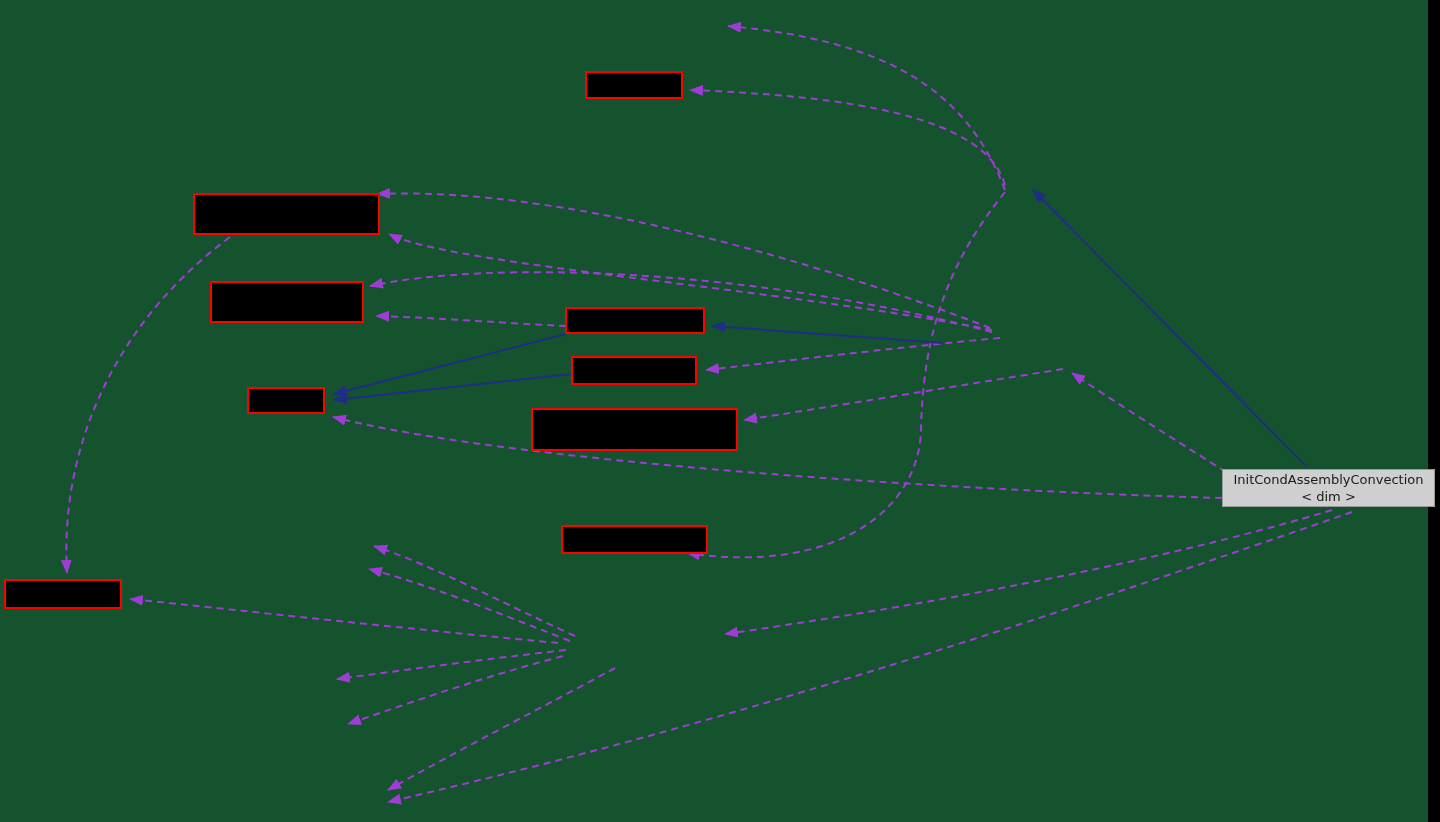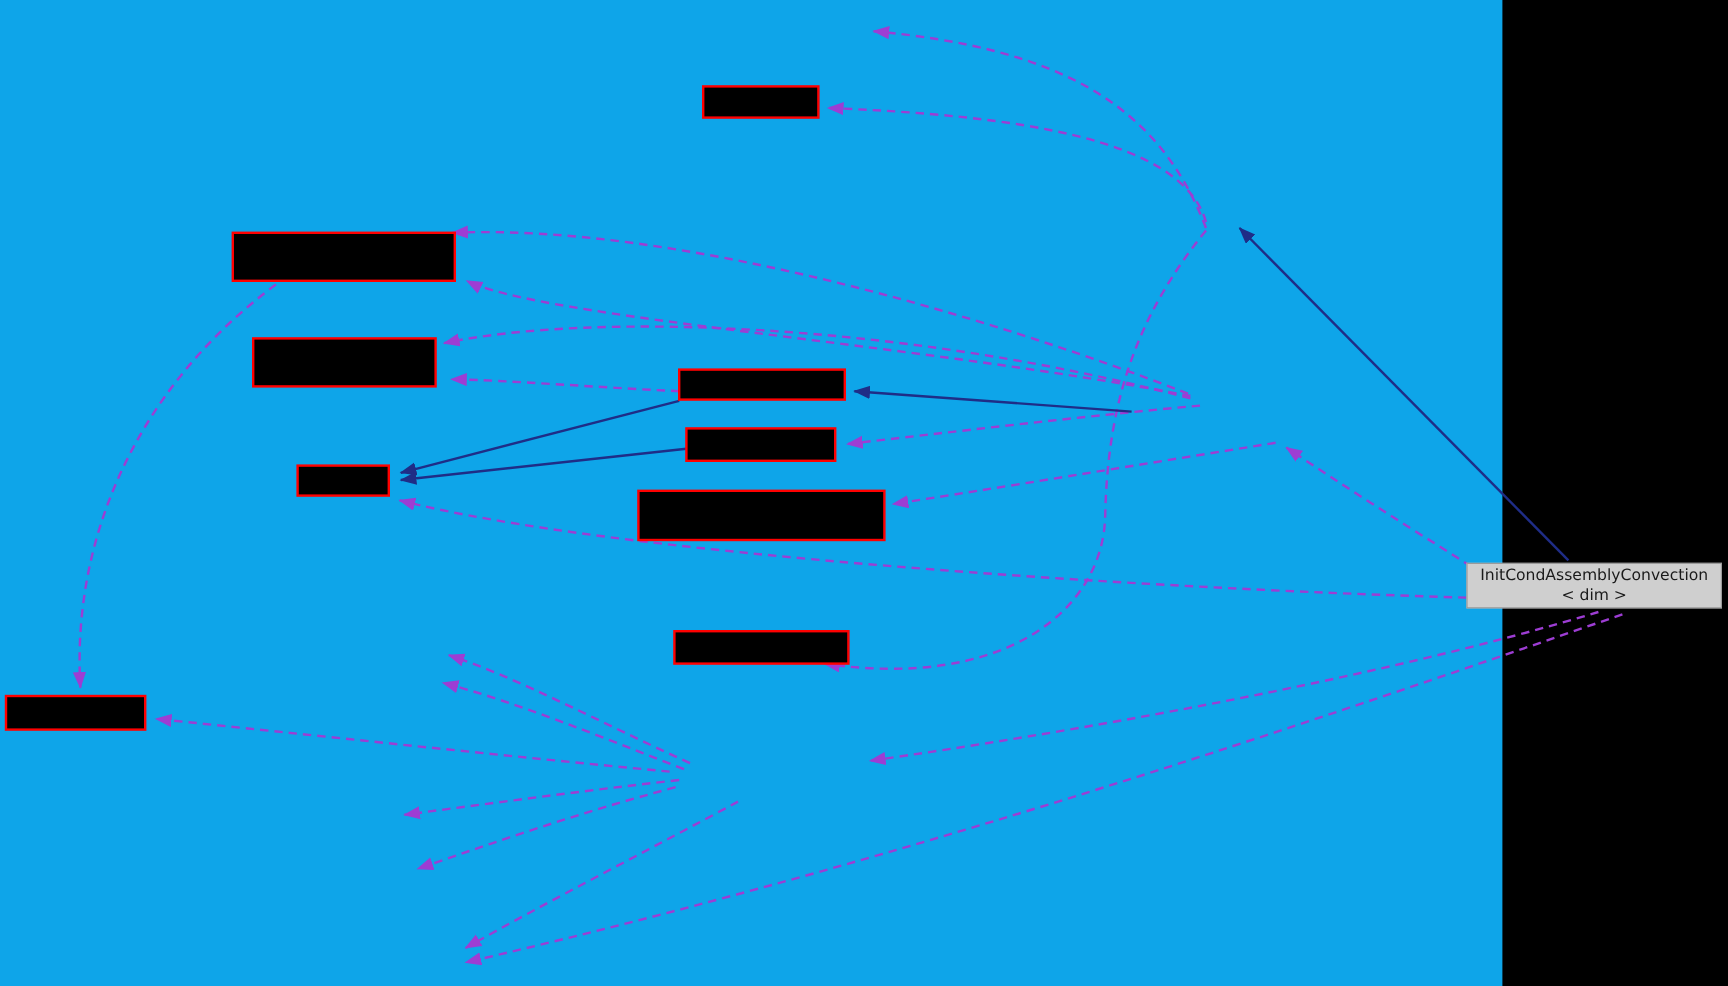--- a/index.html
+++ b/index.html
@@ -6,23 +6,23 @@
     margin: 0;
     padding: 0;
     background: #000000;
     width: 1440px;
     height: 822px;
     overflow: hidden;
     font-family: "DejaVu Sans", "Liberation Sans", sans-serif;
   }
   #stage {
     position: relative;
-    width: 1252px;
+    width: 1428px;
     height: 822px;
-    background: #0ea5e9;
+    background: #14532d;
   }
   #graph-svg {
     position: absolute;
     left: 0;
     top: 0;
   }
   .main-node-label {
     position: absolute;
     box-sizing: border-box;
     background: #cfcfcf;

